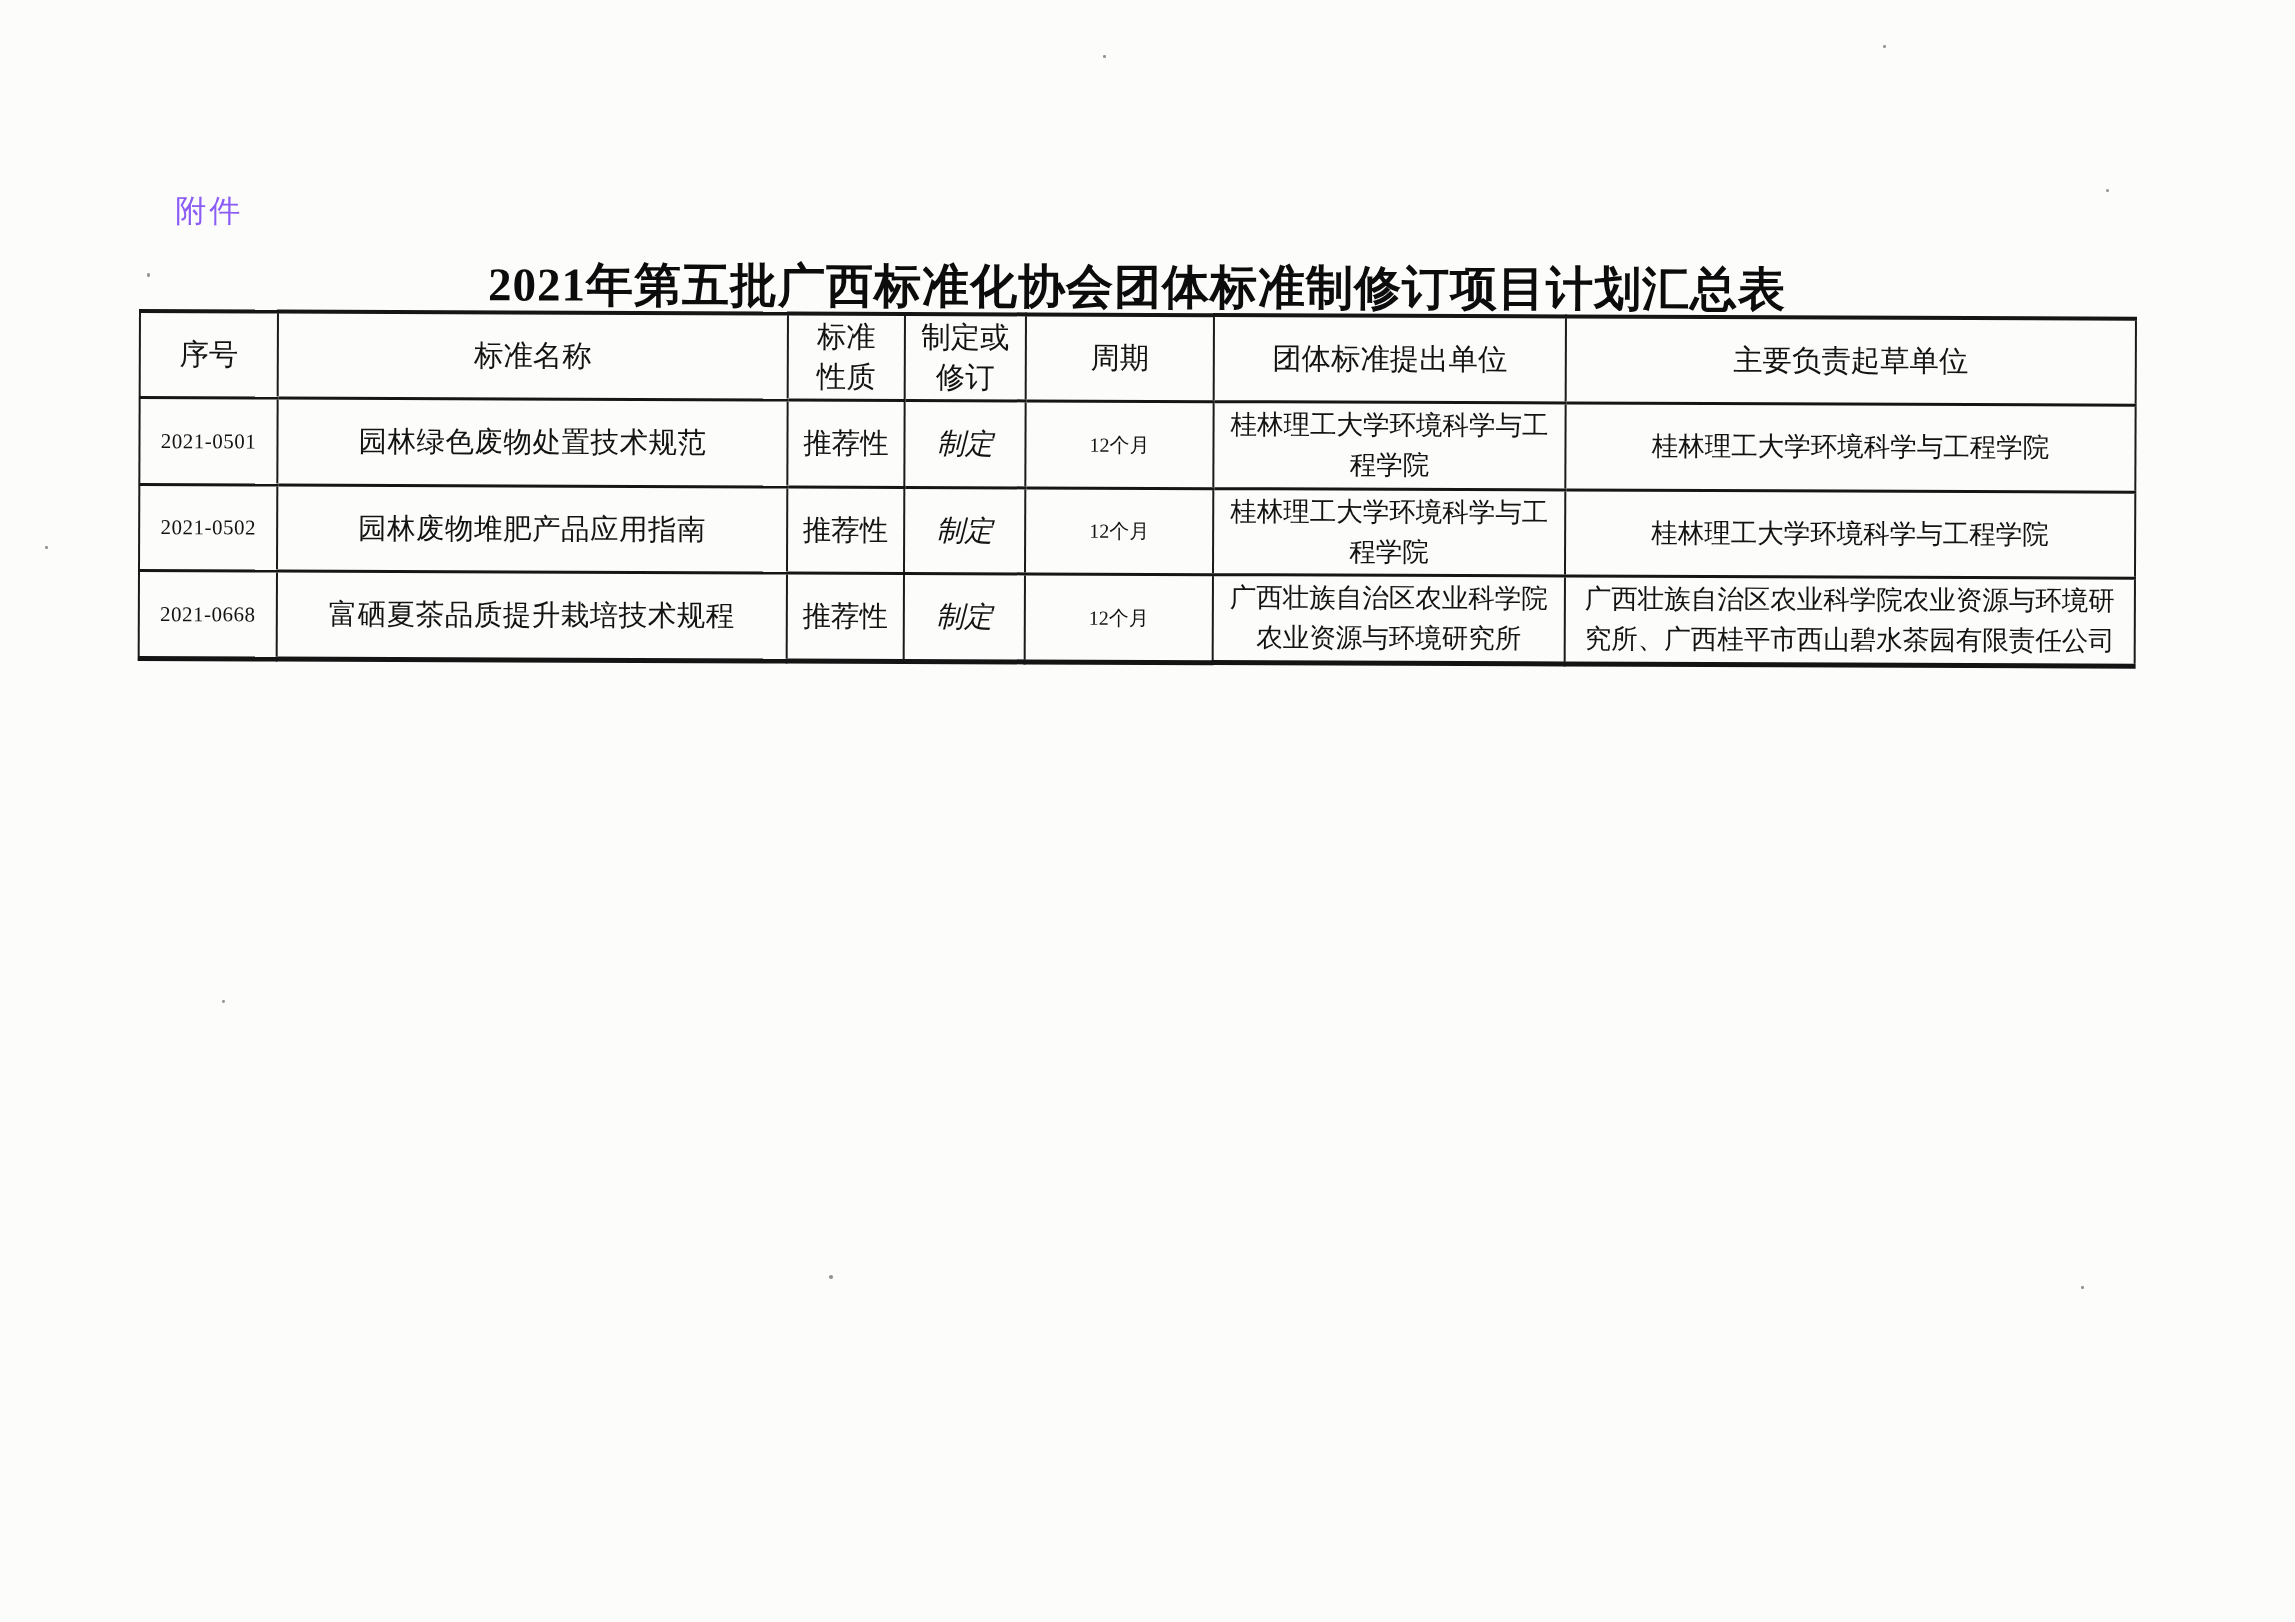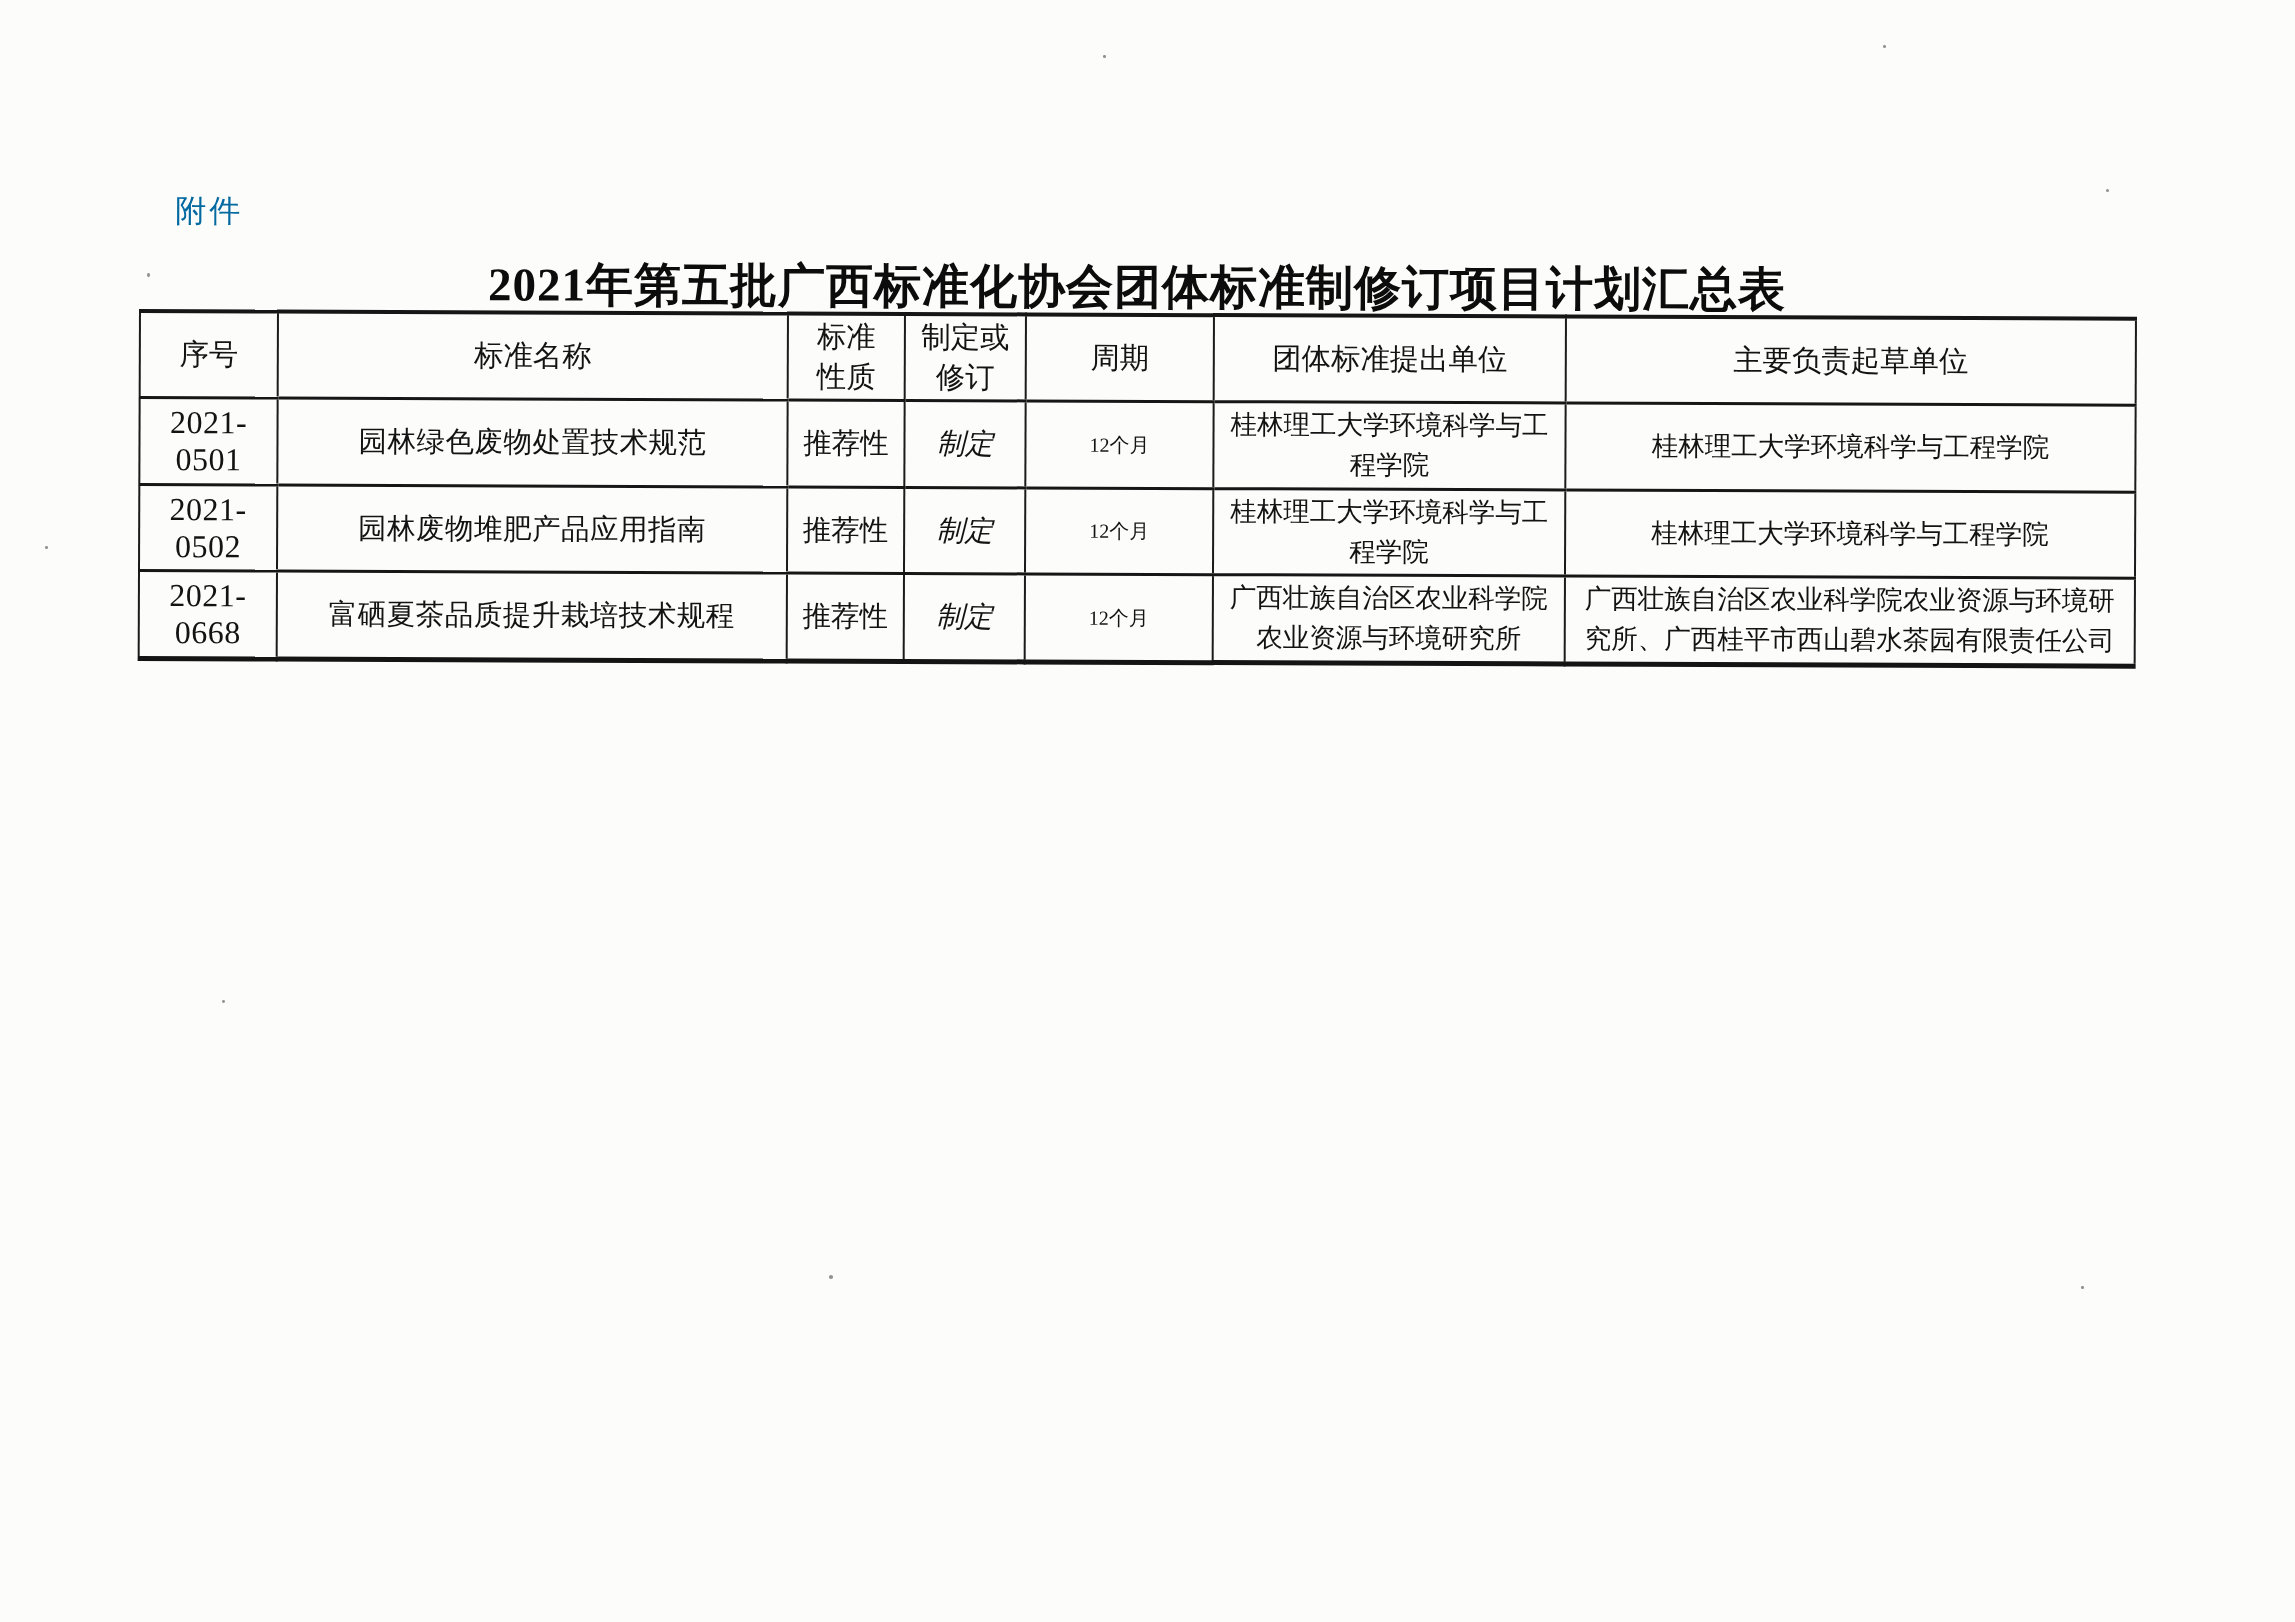--- a/index.html
+++ b/index.html
@@ -23,21 +23,21 @@
     height: 1622px;
     transform: rotate(0.22deg);
     transform-origin: 139px 309px;
   }
   .attachment-label {
     position: absolute;
     left: 175px;
     top: 190px;
     font-size: 31px;
     letter-spacing: 2.9px;
-    color: #0369a1;
+    color: #8b5cf6;
   }
   .doc-title {
     position: absolute;
     left: 139px;
     top: 258px;
     width: 1996px;
     text-align: center;
     font-size: 47px;
     font-weight: bold;
     letter-spacing: 1px;
@@ -69,21 +69,21 @@
   table.main-table tr.data-row-1 { height: 76px; }
   table.main-table tr.data-row-2 { height: 73px; }
   table.main-table tr.data-row-3 { height: 75px; }
   table.main-table { border-bottom: 5.4px solid #141414; border-top: 4.4px solid #161616; }
   th.col-header {
     font-size: 29.4px;
     font-weight: 600;
     white-space: pre-line;
     line-height: 1.35;
   }
-  td.cell-seq   { font-size: 32px; letter-spacing: 0.5px; border-radius: 17px; }
+  td.cell-seq   { font-size: 21px; letter-spacing: 0.5px; border-radius: 17px; }
   td.cell-name  { font-size: 28.5px; letter-spacing: 0.5px; }
   td.cell-nature{ font-size: 28.5px; margin-left: 28px; }
   td.cell-action{ font-size: 28.5px; font-style: italic; }
   td.cell-period{ font-size: 20px; }
   td.cell-proposer { font-size: 26.5px; line-height: 1.5; padding: 2px 6.9px; }
   td.cell-drafter  { font-size: 26.5px; line-height: 1.5; padding: 2px 6.9px; }
   
   .speck {
     position: absolute;
     background: #3a3a3a;

